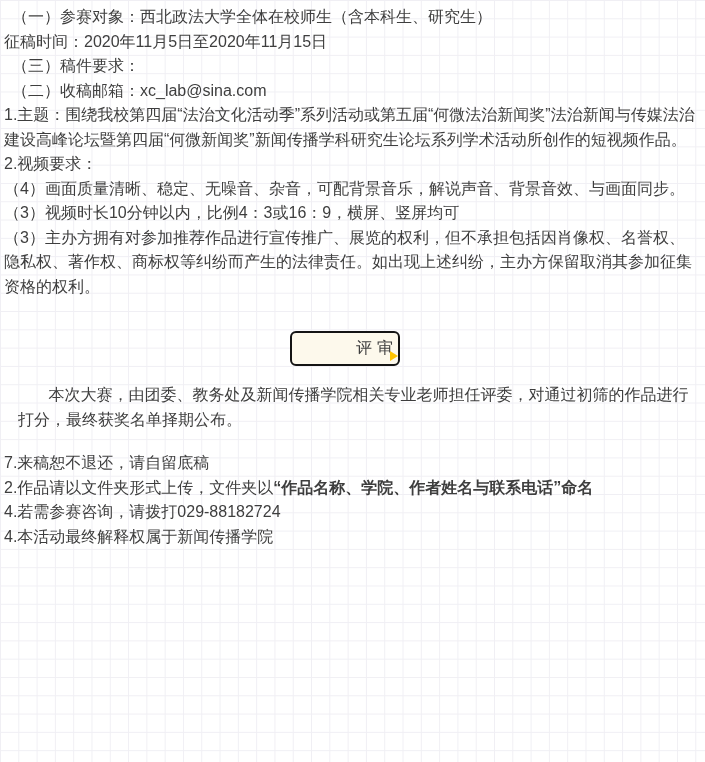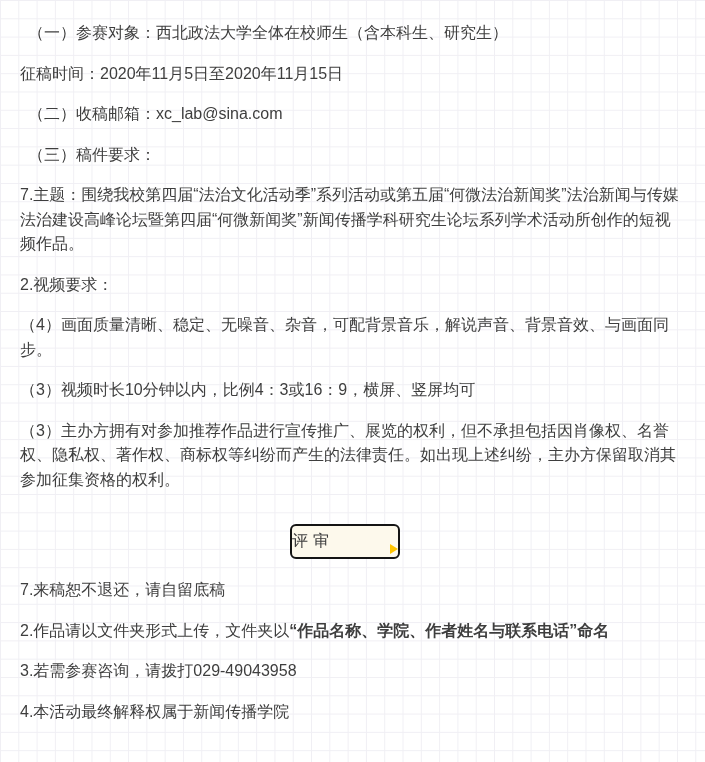--- a/index.html
+++ b/index.html
@@ -19,21 +19,21 @@
     background-image:
       linear-gradient(to right, var(--grid) 1px, transparent 1px),
       linear-gradient(to bottom, var(--grid) 1px, transparent 1px);
     background-size:18.3px 18.3px;
     font-family:"Liberation Sans", sans-serif;
     font-size:16px;
     line-height:24.5px;
     color:var(--text);
   }
   .flow{padding:5px 7px 0 4px;}
-  .ln{margin:16px;}
+  .ln{margin:0;}
   .lead{padding-left:8px;}
   .para-review{
     margin:17px 7px 0 18px;
     text-indent:1.9em;
   }
   .btn-row{
     width:690px;
     display:flex;
     justify-content:center;
   }
@@ -41,21 +41,21 @@
   .btn-row.second{margin-top:40px;}
   .box-btn{
     position:relative;
     height:35px;
     box-sizing:border-box;
     background:var(--btn-fill);
     border:2px solid var(--btn-border);
     border-radius:6px;
     display:flex;
     align-items:center;
-    justify-content:flex-start;
+    justify-content:flex-end;
     letter-spacing:5px;
     color:var(--text);
   }
   .box-btn.review{width:110px;}
   .box-btn.notes{width:145px;}
   .marker{
     position:absolute;
     right:0px;
     bottom:3px;
     width:0;height:0;
@@ -67,39 +67,40 @@
   .b{font-weight:bold;}
 </style>
 </head>
 <body>
 
 <div class="page">
 
   <div class="flow">
     <p class="ln lead">（一）参赛对象：西北政法大学全体在校师生（含本科生、研究生）</p>
     <p class="ln">征稿时间：2020年11月5日至2020年11月15日</p>
+    <p class="ln lead">（三）稿件要求：</p>
     <p class="ln lead">（二）收稿邮箱：xc_lab@sina.com</p>
-    <p class="ln lead">（三）稿件要求：</p>
 
-    <p class="ln">7.主题：围绕我校第四届“法治文化活动季”系列活动或第五届“何微法治新闻奖”法治新闻与传媒法治建设高峰论坛暨第四届“何微新闻奖”新闻传播学科研究生论坛系列学术活动所创作的短视频作品。</p>
+    <p class="ln">1.主题：围绕我校第四届“法治文化活动季”系列活动或第五届“何微法治新闻奖”法治新闻与传媒法治建设高峰论坛暨第四届“何微新闻奖”新闻传播学科研究生论坛系列学术活动所创作的短视频作品。</p>
     <p class="ln">2.视频要求：</p>
     <p class="ln">（4）画面质量清晰、稳定、无噪音、杂音，可配背景音乐，解说声音、背景音效、与画面同步。</p>
     <p class="ln">（3）视频时长10分钟以内，比例4：3或16：9，横屏、竖屏均可</p>
     <p class="ln">（3）主办方拥有对参加推荐作品进行宣传推广、展览的权利，但不承担包括因肖像权、名誉权、隐私权、著作权、商标权等纠纷而产生的法律责任。如出现上述纠纷，主办方保留取消其参加征集资格的权利。</p>
   </div>
 
   <div class="btn-row first">
     <div class="box-btn review">
       <span>评审</span>
       <span class="marker"></span>
     </div>
   </div>
 
+  <p class="ln para-review">本次大赛，由团委、教务处及新闻传播学院相关专业老师担任评委，对通过初筛的作品进行打分，最终获奖名单择期公布。</p>
 
 
   <div class="notes-list">
     <p class="ln">7.来稿恕不退还，请自留底稿</p>
     <p class="ln"><span>2.作品请以文件夹形式上传，文件夹以</span><span class="b">“作品名称、学院、作者姓名与联系电话”命名</span></p>
-    <p class="ln">3.若需参赛咨询，请拨打029-49043958</p>
+    <p class="ln">4.若需参赛咨询，请拨打029-88182724</p>
     <p class="ln">4.本活动最终解释权属于新闻传播学院</p>
   </div>
 
 </div>
 
 </body></html>

